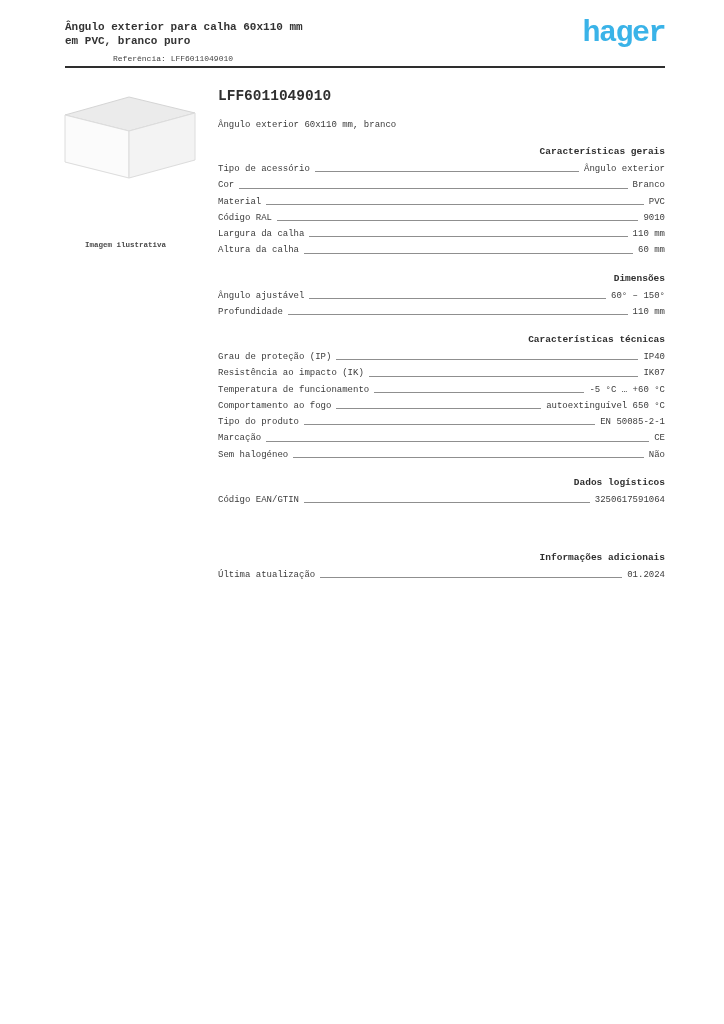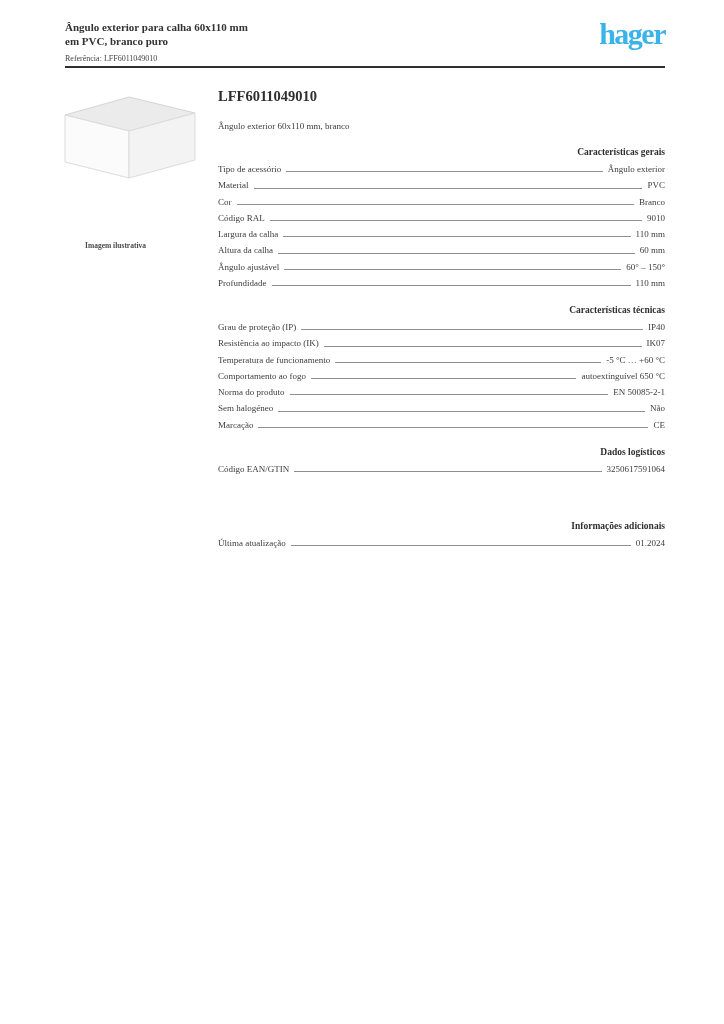--- a/index.html
+++ b/index.html
@@ -1,23 +1,23 @@
 <!DOCTYPE html>
 <html><head>
 <meta charset="utf-8">
 <style>
   html,body{margin:0;padding:0;background:#fff;}
   .page{position:relative;width:724px;height:1024px;background:#ffffff;overflow:hidden;
-        font-family:Liberation Serif, serif;color:#3c3c3c;}
+        font-family:Liberation Mono, monospace;color:#3c3c3c;}
 
   
   .hdr{position:absolute;left:65px;top:20px;width:600px;display:flex;
        justify-content:space-between;align-items:flex-start;}
   .hdr-title{font-size:11px;font-weight:bold;line-height:1.3;color:#333;}
-  .hdr-ref{font-size:8px;margin-top:5px;color:#444;}
+  .hdr-ref{font-size:8px;margin-top:5px;color:#444;margin-left:48px;}
   .logo{font-size:30px;font-weight:bold;color:#3ab3e8;letter-spacing:-1.5px;line-height:.9;}
   .rule{position:absolute;left:65px;top:66px;width:600px;height:2px;background:#2e2e2e;}
 
   
   .fig{position:absolute;left:57px;top:85px;width:145px;height:95px;}
   .img-caption{position:absolute;left:57px;top:241px;font-size:7.5px;font-weight:bold;color:#4a4a4a;padding-left:28px;}
 
   
   .main{position:absolute;left:218px;top:88px;width:447px;}
   .title{font-size:14.5px;font-weight:bold;margin:0 0 16px;color:#2f2f2f;}
@@ -71,47 +71,48 @@
     <div class="subtitle">Ângulo exterior 60x110 mm, branco</div>
 
     <div class="sec">
       <h2>Características gerais</h2>
       <div class="row">
           <span class="label">Tipo de acessório</span>
           <span class="leader"></span>
           <span class="value">Ângulo exterior</span>
         </div>
       <div class="row">
+          <span class="label">Cor</span>
+          <span class="leader"></span>
+          <span class="value">Branco</span>
+        </div>
+      <div class="row">
           <span class="label">Material</span>
           <span class="leader"></span>
           <span class="value">PVC</span>
-        </div>
-      <div class="row">
-          <span class="label">Cor</span>
-          <span class="leader"></span>
-          <span class="value">Branco</span>
         </div>
       <div class="row">
           <span class="label">Código RAL</span>
           <span class="leader"></span>
           <span class="value">9010</span>
         </div>
       <div class="row">
           <span class="label">Largura da calha</span>
           <span class="leader"></span>
           <span class="value">110 mm</span>
         </div>
       <div class="row">
           <span class="label">Altura da calha</span>
           <span class="leader"></span>
           <span class="value">60 mm</span>
         </div>
     </div>
 
     <div class="sec">
+      <h2>Dimensões</h2>
       <div class="row">
           <span class="label">Ângulo ajustável</span>
           <span class="leader"></span>
           <span class="value">60° – 150°</span>
         </div>
       <div class="row">
           <span class="label">Profundidade</span>
           <span class="leader"></span>
           <span class="value">110 mm</span>
         </div>
@@ -133,33 +134,33 @@
           <span class="label">Temperatura de funcionamento</span>
           <span class="leader"></span>
           <span class="value">-5 °C … +60 °C</span>
         </div>
       <div class="row">
           <span class="label">Comportamento ao fogo</span>
           <span class="leader"></span>
           <span class="value">autoextinguível 650 °C</span>
         </div>
       <div class="row">
-          <span class="label">Norma do produto</span>
+          <span class="label">Tipo do produto</span>
           <span class="leader"></span>
           <span class="value">EN 50085-2-1</span>
+        </div>
+      <div class="row">
+          <span class="label">Marcação</span>
+          <span class="leader"></span>
+          <span class="value">CE</span>
         </div>
       <div class="row">
           <span class="label">Sem halogéneo</span>
           <span class="leader"></span>
           <span class="value">Não</span>
-        </div>
-      <div class="row">
-          <span class="label">Marcação</span>
-          <span class="leader"></span>
-          <span class="value">CE</span>
         </div>
     </div>
 
     <div class="sec">
       <h2>Dados logísticos</h2>
       <div class="row">
           <span class="label">Código EAN/GTIN</span>
           <span class="leader"></span>
           <span class="value">3250617591064</span>
         </div>

